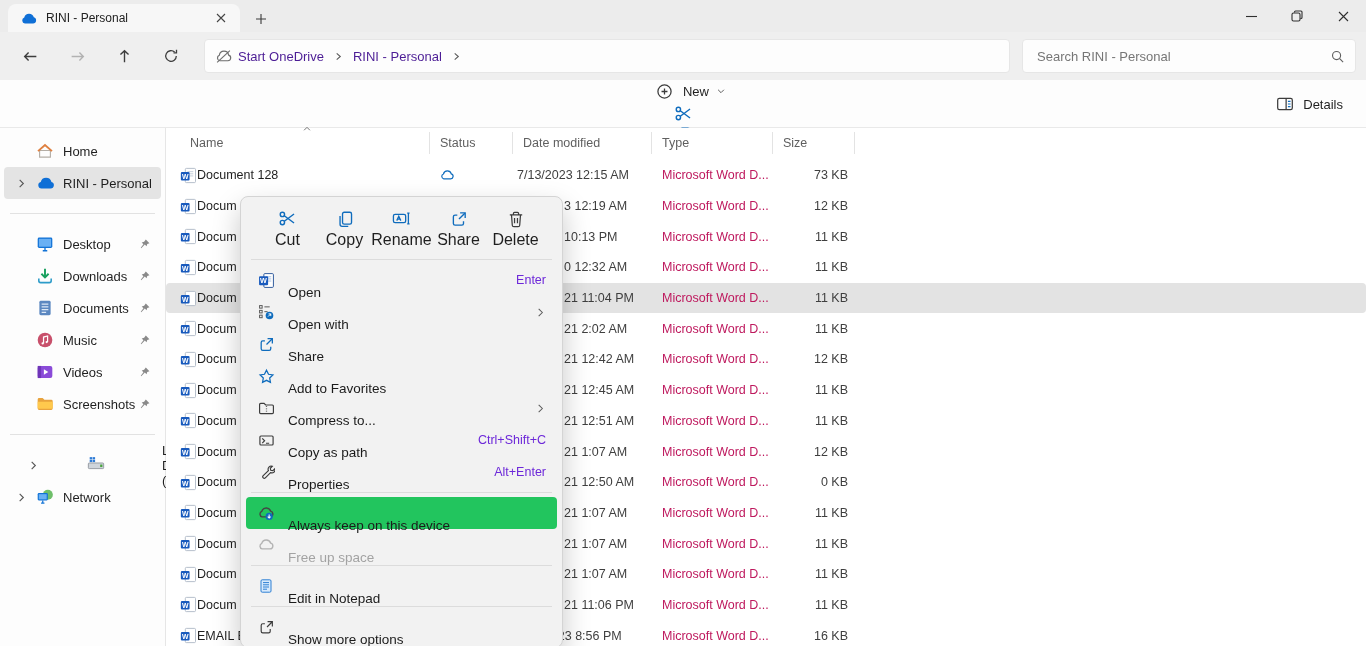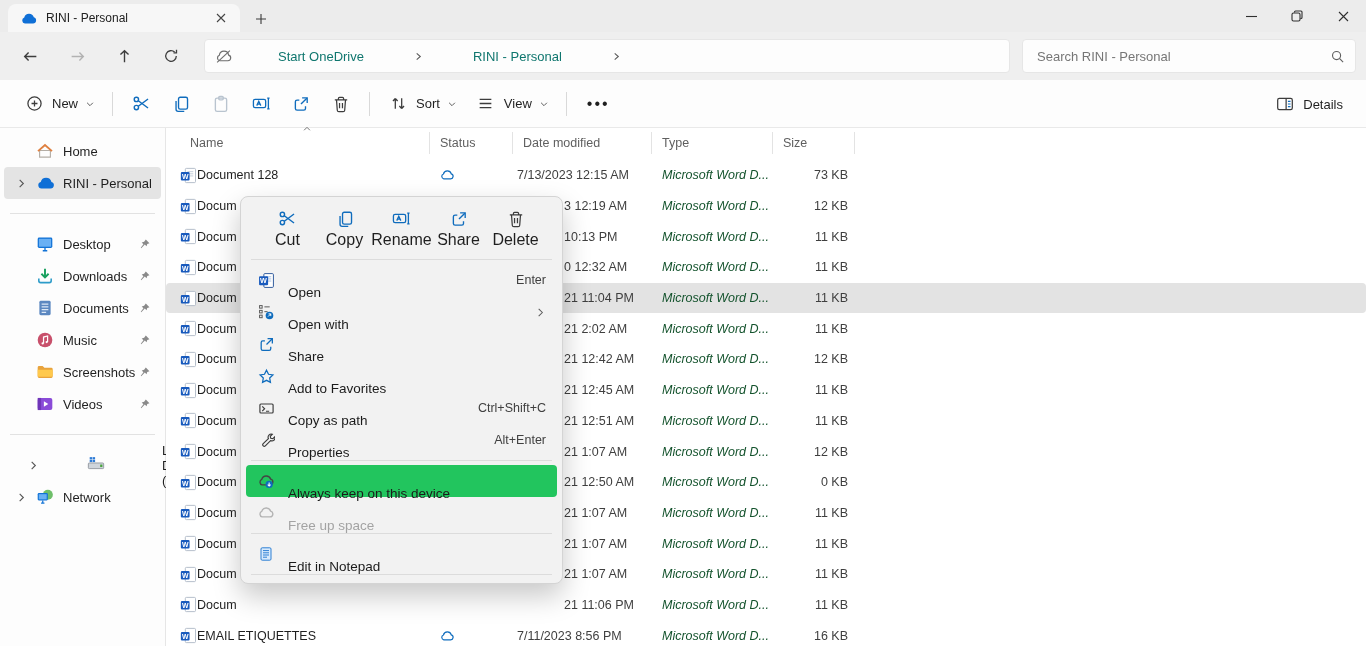--- a/index.html
+++ b/index.html
@@ -24,35 +24,35 @@
     justify-content:center; color:#2f2f2f; }
 
   
   .navbar { position:absolute; left:0; top:32px; width:1366px; height:48px;
     background:#efefef; display:flex; align-items:center; }
   .navbtn { width:34px; height:34px; margin-left:13px; display:flex;
     align-items:center; justify-content:center; border-radius:4px; color:#3d3d3d; }
   .navbtn.disabled { color:#b2b2b2; }
   .addressbox { margin-left:16px; width:806px; height:34px; background:#fdfdfd;
     border:1px solid #e6e6e6; border-radius:4px; display:flex; align-items:center;
-    padding:0 10px; font-size:13px; color:#0f766e;gap:40px; }
+    padding:0 10px; font-size:13px; color:#4c1d95; }
   .crumb { padding:0 6px; }
   .crumb-sep { color:#5a5a5a; margin:0 4px; }
   .searchbox { margin-left:12px; width:334px; height:34px; background:#fdfdfd;
     border:1px solid #e6e6e6; border-radius:4px; display:flex; align-items:center;
     padding:0 10px 0 14px; }
   .searchbox input { flex:1; border:none; outline:none; background:transparent;
     font-family:inherit; font-size:13px; color:#202020; }
   .searchbox input::placeholder { color:#767676; }
   .search-glyph { color:#5f5f5f; }
 
   
   .toolbar { position:absolute; left:0; top:80px; width:1366px; height:48px;
     background:#fdfdfd; border-bottom:1px solid #e9e9e9; display:flex;
-    align-items:center; }
+    align-items:center;flex-direction:column; }
   .tb-btn { height:34px; display:flex; align-items:center; gap:7px;
     padding:0 9px; border-radius:4px; font-size:13px; color:#1f1f1f; }
   .tb-ico { display:flex; align-items:center; justify-content:center; width:22px; height:22px; }
   .tb-sep { width:1px; height:24px; background:#d9d9d9; margin:0 8px; }
   .blue { color:#0f6cbd; }
   .gray-disabled { color:#b9c4cf; }
   .dark { color:#3c3c3c; }
   .chev { color:#5f5f5f; }
   .tb-right { position:absolute; right:14px; top:7px; }
   .dots { font-size:16px; letter-spacing:2px; color:#1f1f1f; padding:0 12px; }
@@ -82,40 +82,40 @@
   .sort-caret { position:absolute; left:136px; top:-4px; color:#6a6a6a; }
   .rows { margin-top:2px; }
   .frow { height:30.7px; align-items:center; font-size:12.5px; color:#1f1f1f;
     border-radius:4px; }
   .frow.selected { background:#e3e3e3; }
   .cell { overflow:hidden; white-space:nowrap; }
   .c-name { display:flex; align-items:center; padding-left:14px; }
   .c-status { display:flex; align-items:center; padding-left:9px; }
   .c-date { color:#3f3f3f; padding-left:4px; }
   .c-date.frag { padding-left:51px; }
-  .c-type { color:#14532d; padding-left:10px;font-style:italic; }
+  .c-type { color:#be185d; padding-left:10px; }
   .c-size { color:#3f3f3f; text-align:right; padding-right:7px; }
 
   
   .ctx { position:absolute; left:240px; top:196px; width:323px;
     background:#f2f2f2; border:1px solid #d4d4d4; border-radius:8px;
     box-shadow:0 12px 28px rgba(0,0,0,.22); padding:4px; z-index:50;
     font-size:13.5px; color:#1b1b1b; }
   .ctx-cmdrow { height:54px; display:flex; justify-content:space-around;
     align-items:center; padding:2px 14px 0 14px; }
   .cmd { width:52px; display:flex; flex-direction:column; align-items:center;
     gap:3px; border-radius:4px; padding:3px 0; }
   .cmd-label { font-size:16px; color:#1f1f1f; }
   .ctx-sep { height:1px; background:#dcdcdc; margin:4px 6px; }
   .ctx-item { height:32px; display:flex; align-items:center; gap:13px;
     padding:0 11px; margin:0 1px; border-radius:4px; }
   .ctx-item .micon { width:18px; height:18px; display:flex; align-items:center;
     justify-content:center; }
   .ctx-item .mlabel { flex:1;margin-top:24px; }
-  .ctx-item .msc { font-size:12.5px; color:#404040; }
+  .ctx-item .msc { font-size:12.5px; color:#6d28d9; }
   .ctx-item .msub { color:#5a5a5a; }
   .ctx-item.hl { background:#22c55e; }
   .ctx-item.disabled { color:#a3a3a3; }
 
   .wordicon { position:relative; width:17px; height:17px; }
 </style>
 </head>
 <body>
 
 <div class="titlebar">
@@ -406,41 +406,41 @@
     <span class="pin">
       <svg width="13" height="13" viewBox="0 0 16 16">
           <path d="M9.6 1.9l4.5 4.5-2.7.9-.9 2.9-2.1-2.1L4 12.6l-.6-.6 3.3-4.4-2.1-2.1 2.9-.9z" fill="#8a8a8a"></path>
         </svg>
     </span>
   </div>
   <div class="side-item">
     <span class="chevslot"></span>
     <span class="sicon">
       <svg width="18" height="18" viewBox="0 0 16 16">
-          <path d="M1.5 3.9a1.2 1.2 0 0 1 1.2-1.2h3.2l1.6 1.5h6.1a1.2 1.2 0 0 1 1.2 1.2v6.7a1.2 1.2 0 0 1-1.2 1.2H2.7a1.2 1.2 0 0 1-1.2-1.2z" fill="#e8a33d"></path>
-          <path d="M1.5 6h13.3v5.1a1.2 1.2 0 0 1-1.2 1.2H2.7a1.2 1.2 0 0 1-1.2-1.2z" fill="#ffc94d"></path>
-        </svg>
-    </span>
-    <span>Screenshots</span>
+          <rect x="1.5" y="2.6" width="13" height="10.8" rx="1.8" fill="#8a4bd8"></rect>
+          <rect x="1.5" y="2.6" width="3" height="10.8" fill="#6f35b8"></rect>
+          <path d="M7 5.6v4.8l3.9-2.4z" fill="#ffffff"></path>
+        </svg>
+    </span>
+    <span>Videos</span>
     <span class="pin">
       <svg width="13" height="13" viewBox="0 0 16 16">
           <path d="M9.6 1.9l4.5 4.5-2.7.9-.9 2.9-2.1-2.1L4 12.6l-.6-.6 3.3-4.4-2.1-2.1 2.9-.9z" fill="#8a8a8a"></path>
         </svg>
     </span>
   </div>
   <div class="side-item">
     <span class="chevslot"></span>
     <span class="sicon">
       <svg width="18" height="18" viewBox="0 0 16 16">
-          <rect x="1.5" y="2.6" width="13" height="10.8" rx="1.8" fill="#8a4bd8"></rect>
-          <rect x="1.5" y="2.6" width="3" height="10.8" fill="#6f35b8"></rect>
-          <path d="M7 5.6v4.8l3.9-2.4z" fill="#ffffff"></path>
-        </svg>
-    </span>
-    <span>Videos</span>
+          <path d="M1.5 3.9a1.2 1.2 0 0 1 1.2-1.2h3.2l1.6 1.5h6.1a1.2 1.2 0 0 1 1.2 1.2v6.7a1.2 1.2 0 0 1-1.2 1.2H2.7a1.2 1.2 0 0 1-1.2-1.2z" fill="#e8a33d"></path>
+          <path d="M1.5 6h13.3v5.1a1.2 1.2 0 0 1-1.2 1.2H2.7a1.2 1.2 0 0 1-1.2-1.2z" fill="#ffc94d"></path>
+        </svg>
+    </span>
+    <span>Screenshots</span>
     <span class="pin">
       <svg width="13" height="13" viewBox="0 0 16 16">
           <path d="M9.6 1.9l4.5 4.5-2.7.9-.9 2.9-2.1-2.1L4 12.6l-.6-.6 3.3-4.4-2.1-2.1 2.9-.9z" fill="#8a8a8a"></path>
         </svg>
     </span>
   </div>
   <div class="side-divider"></div>
 
   <div class="side-item indent1">
     <span class="chevslot">
@@ -877,20 +877,34 @@
 
   <div class="ctx-item">
     <span class="micon blue">
       <svg width="17" height="17" viewBox="0 0 16 16" fill="none" stroke="currentColor" stroke-width="1.2">
           <path d="M8 2.1l1.9 3.8 4.1.6-3 2.9.7 4.1L8 11.6l-3.7 1.9.7-4.1-3-2.9 4.1-.6z"></path>
         </svg>
     </span>
     <span class="mlabel">Add to Favorites</span>
   </div>
 
+  <div class="ctx-item">
+    <span class="micon dark">
+      <svg width="17" height="17" viewBox="0 0 16 16" fill="none" stroke="currentColor" stroke-width="1.1">
+          <path d="M1.5 4.2a1 1 0 0 1 1-1h3.2l1.5 1.5h6.3a1 1 0 0 1 1 1v6.1a1 1 0 0 1-1 1H2.5a1 1 0 0 1-1-1z"></path>
+          <path d="M8 5.8v.9M8 7.9v.9M8 10v.9" stroke-width="1.2"></path>
+        </svg>
+    </span>
+    <span class="mlabel">Compress to...</span>
+    <span class="msub">
+      <svg width="11" height="11" viewBox="0 0 12 12" fill="none" stroke="currentColor" stroke-width="1.1">
+          <path d="M4 2l4 4-4 4"></path>
+        </svg>
+    </span>
+  </div>
 
   <div class="ctx-item">
     <span class="micon dark">
       <svg width="17" height="17" viewBox="0 0 16 16" fill="none" stroke="currentColor" stroke-width="1.1">
           <rect x="1.8" y="3.8" width="12.4" height="8.4" rx="1"></rect>
           <path d="M4 6l2.2 2.2L4 10.4M7.5 10.6h3"></path>
         </svg>
     </span>
     <span class="mlabel">Copy as path</span>
     <span class="msc">Ctrl+Shift+C</span>
@@ -935,13 +949,22 @@
       <svg width="16" height="16" viewBox="0 0 16 16">
           <rect x="3" y="1.8" width="10" height="12.4" rx="1.2" fill="#d8eafc" stroke="#2f80d4" stroke-width="1"></rect>
           <path d="M5 4.6h6M5 6.8h6M5 9h6M5 11.2h4" stroke="#2f80d4" stroke-width="1"></path>
         </svg>
     </span>
     <span class="mlabel">Edit in Notepad</span>
   </div>
 
   <div class="ctx-sep"></div>
 
+  <div class="ctx-item">
+    <span class="micon dark">
+      <svg width="17" height="17" viewBox="0 0 16 16" fill="none" stroke="currentColor" stroke-width="1.1">
+          <path d="M6.5 4.5h-2A1.5 1.5 0 0 0 3 6v5.5A1.5 1.5 0 0 0 4.5 13H10a1.5 1.5 0 0 0 1.5-1.5v-2"></path>
+          <path d="M9 2.5h4.5V7M13.2 2.8L8.5 7.5"></path>
+        </svg>
+    </span>
+    <span class="mlabel">Show more options</span>
+  </div>
 </div>
 
 </body></html>

